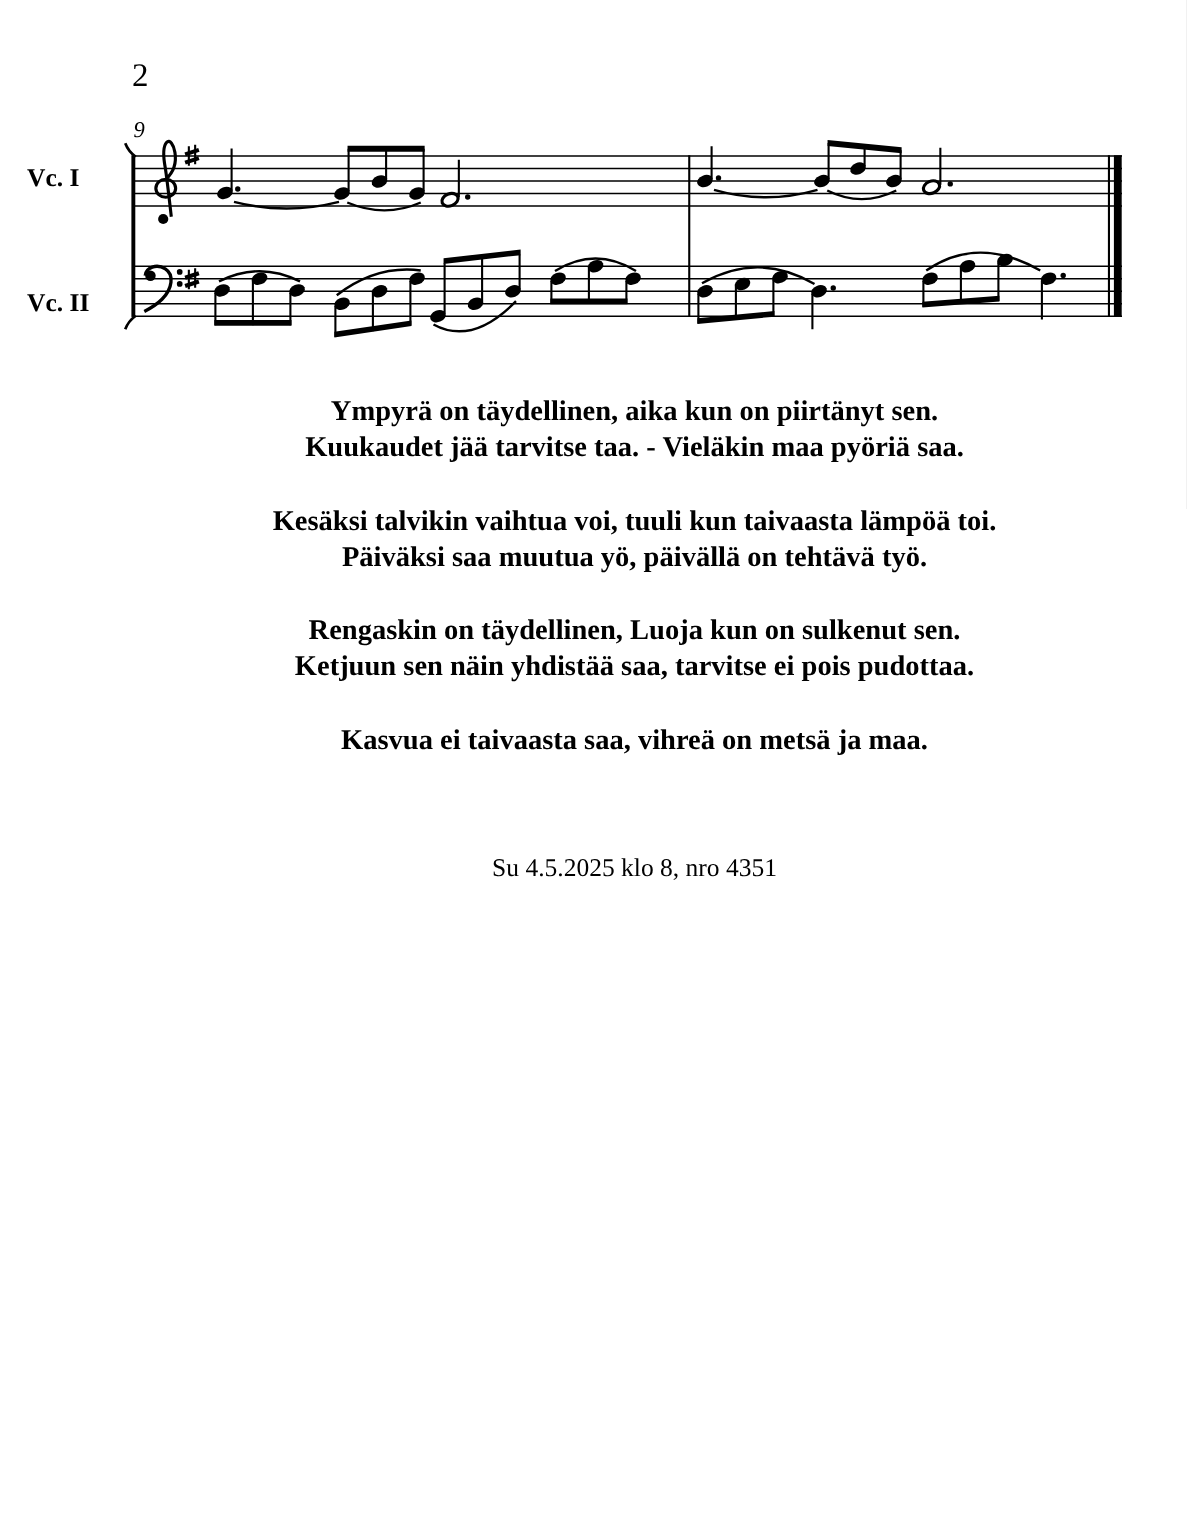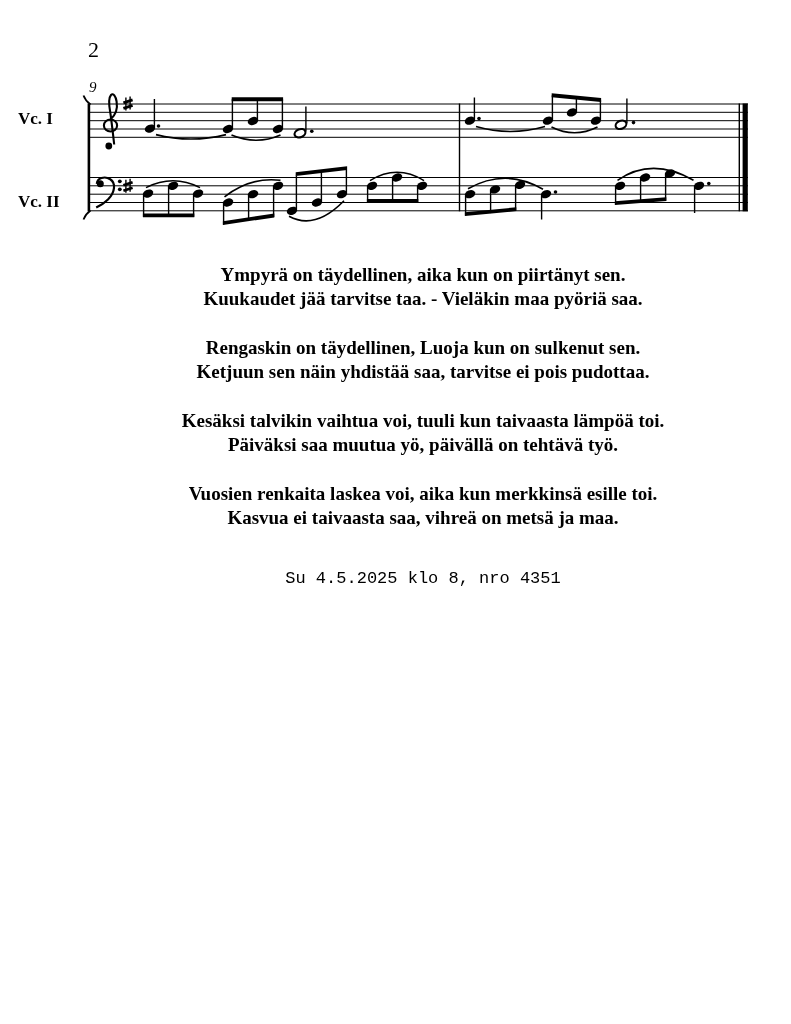--- a/index.html
+++ b/index.html
@@ -27,21 +27,21 @@
   .staff-label.vc1{top:110px;}
   .staff-label.vc2{top:193px;}
   svg.music{position:absolute;left:0;top:0;}
   .lyrics{
     position:absolute;left:55px;top:263px;width:736px;
     text-align:center;font-weight:bold;font-size:19px;line-height:23.5px;
   }
   .stanza{margin:0 0 26px 0;}
   .footer{
     position:absolute;left:55px;top:569px;width:736px;
-    text-align:center;font-size:17px;line-height:20px;font-family:Liberation Mono, monospace;
+    text-align:center;font-size:17px;line-height:20px;
   }
 </style>
 </head>
 <body>
 
 <div class="page">
 
   <div class="page-number">2</div>
   <div class="measure-number">9</div>
   <div class="staff-label vc1">Vc. I</div>
@@ -199,28 +199,27 @@
       </g>
     </g>
   </svg>
 
   <div class="lyrics">
     <div class="stanza">
       <div class="lyric-line">Ympyrä on täydellinen, aika kun on piirtänyt sen.</div>
       <div class="lyric-line">Kuukaudet jää tarvitse taa. - Vieläkin maa pyöriä saa.</div>
     </div>
     <div class="stanza">
+      <div class="lyric-line">Kesäksi talvikin vaihtua voi, tuuli kun taivaasta lämpöä toi.</div>
+      <div class="lyric-line">Päiväksi saa muutua yö, päivällä on tehtävä työ.</div>
+    </div>
+    <div class="stanza">
       <div class="lyric-line">Rengaskin on täydellinen, Luoja kun on sulkenut sen.</div>
       <div class="lyric-line">Ketjuun sen näin yhdistää saa, tarvitse ei pois pudottaa.</div>
     </div>
     <div class="stanza">
-      <div class="lyric-line">Kesäksi talvikin vaihtua voi, tuuli kun taivaasta lämpöä toi.</div>
-      <div class="lyric-line">Päiväksi saa muutua yö, päivällä on tehtävä työ.</div>
-    </div>
-    <div class="stanza">
-      <div class="lyric-line">Vuosien renkaita laskea voi, aika kun merkkinsä esille toi.</div>
       <div class="lyric-line">Kasvua ei taivaasta saa, vihreä on metsä ja maa.</div>
     </div>
   </div>
 
   <div class="footer">Su 4.5.2025 klo 8, nro 4351</div>
 
 </div>
 
 </body></html>

